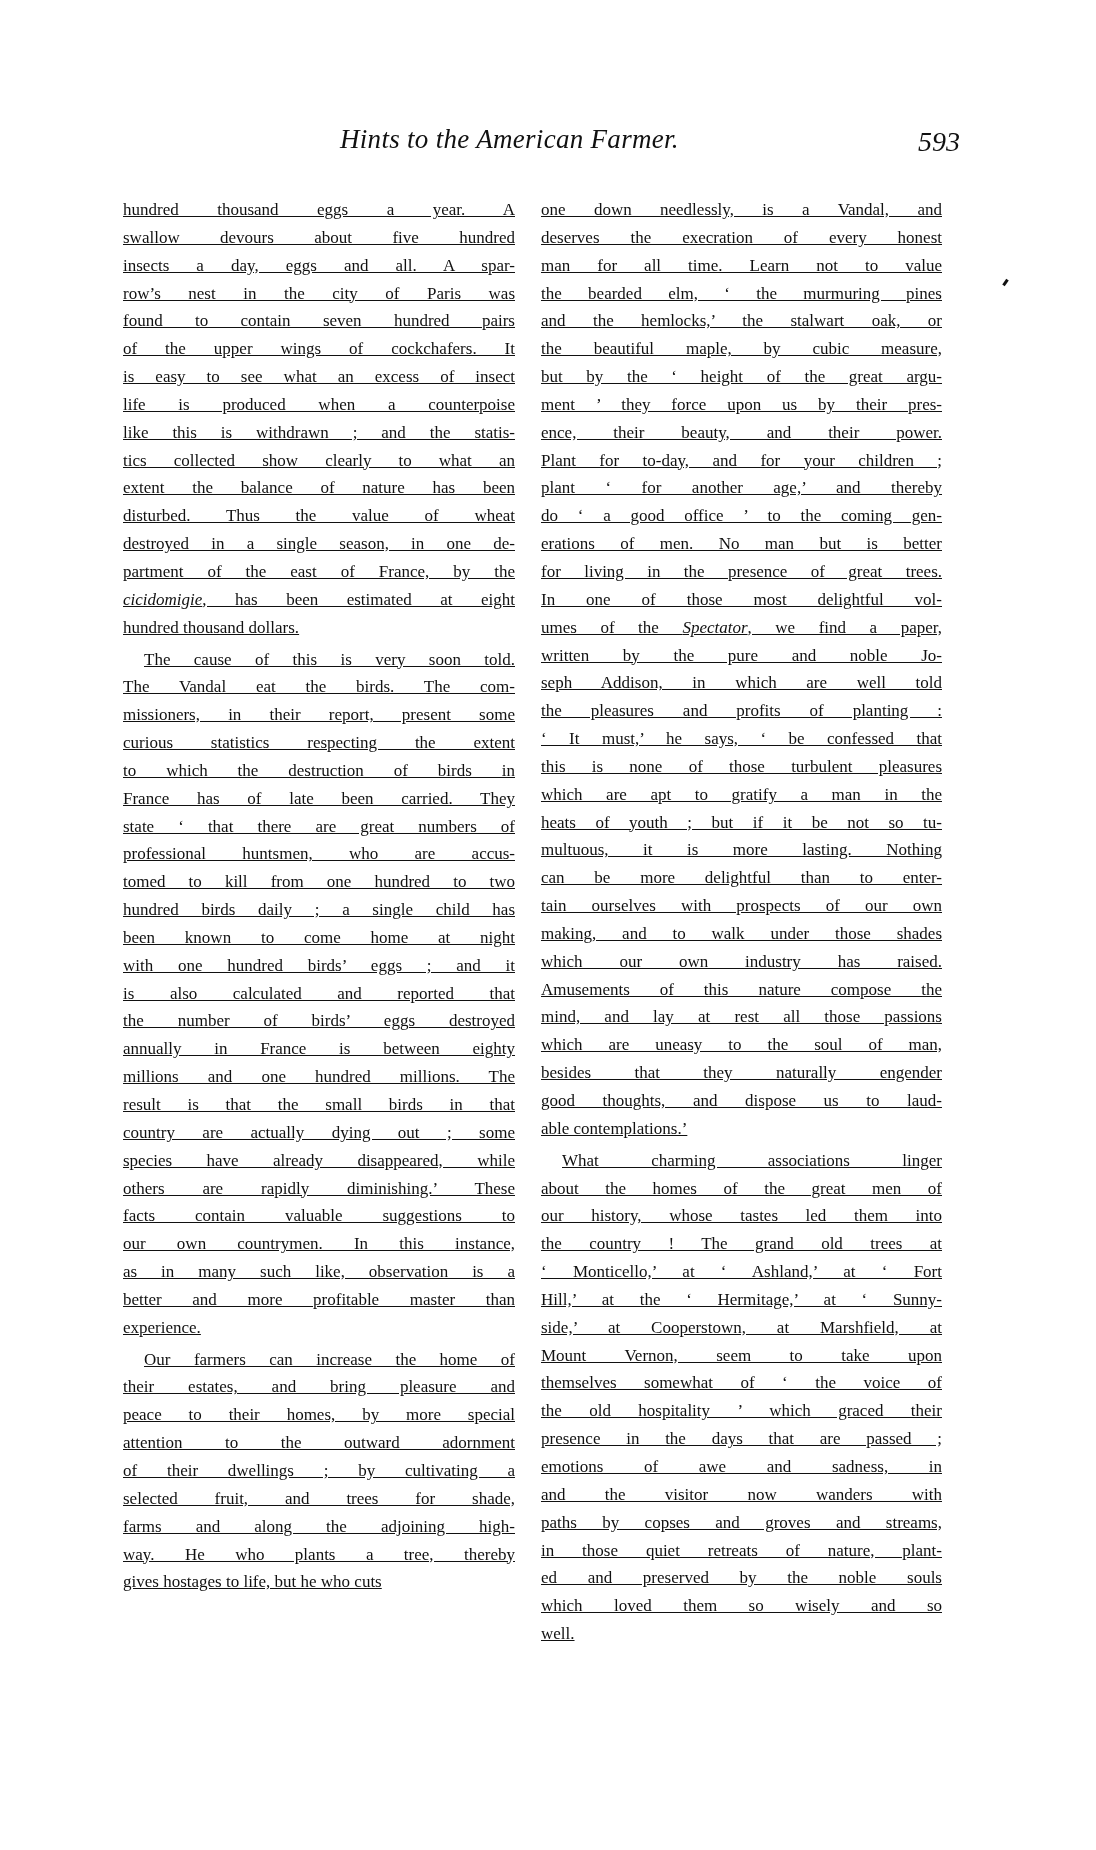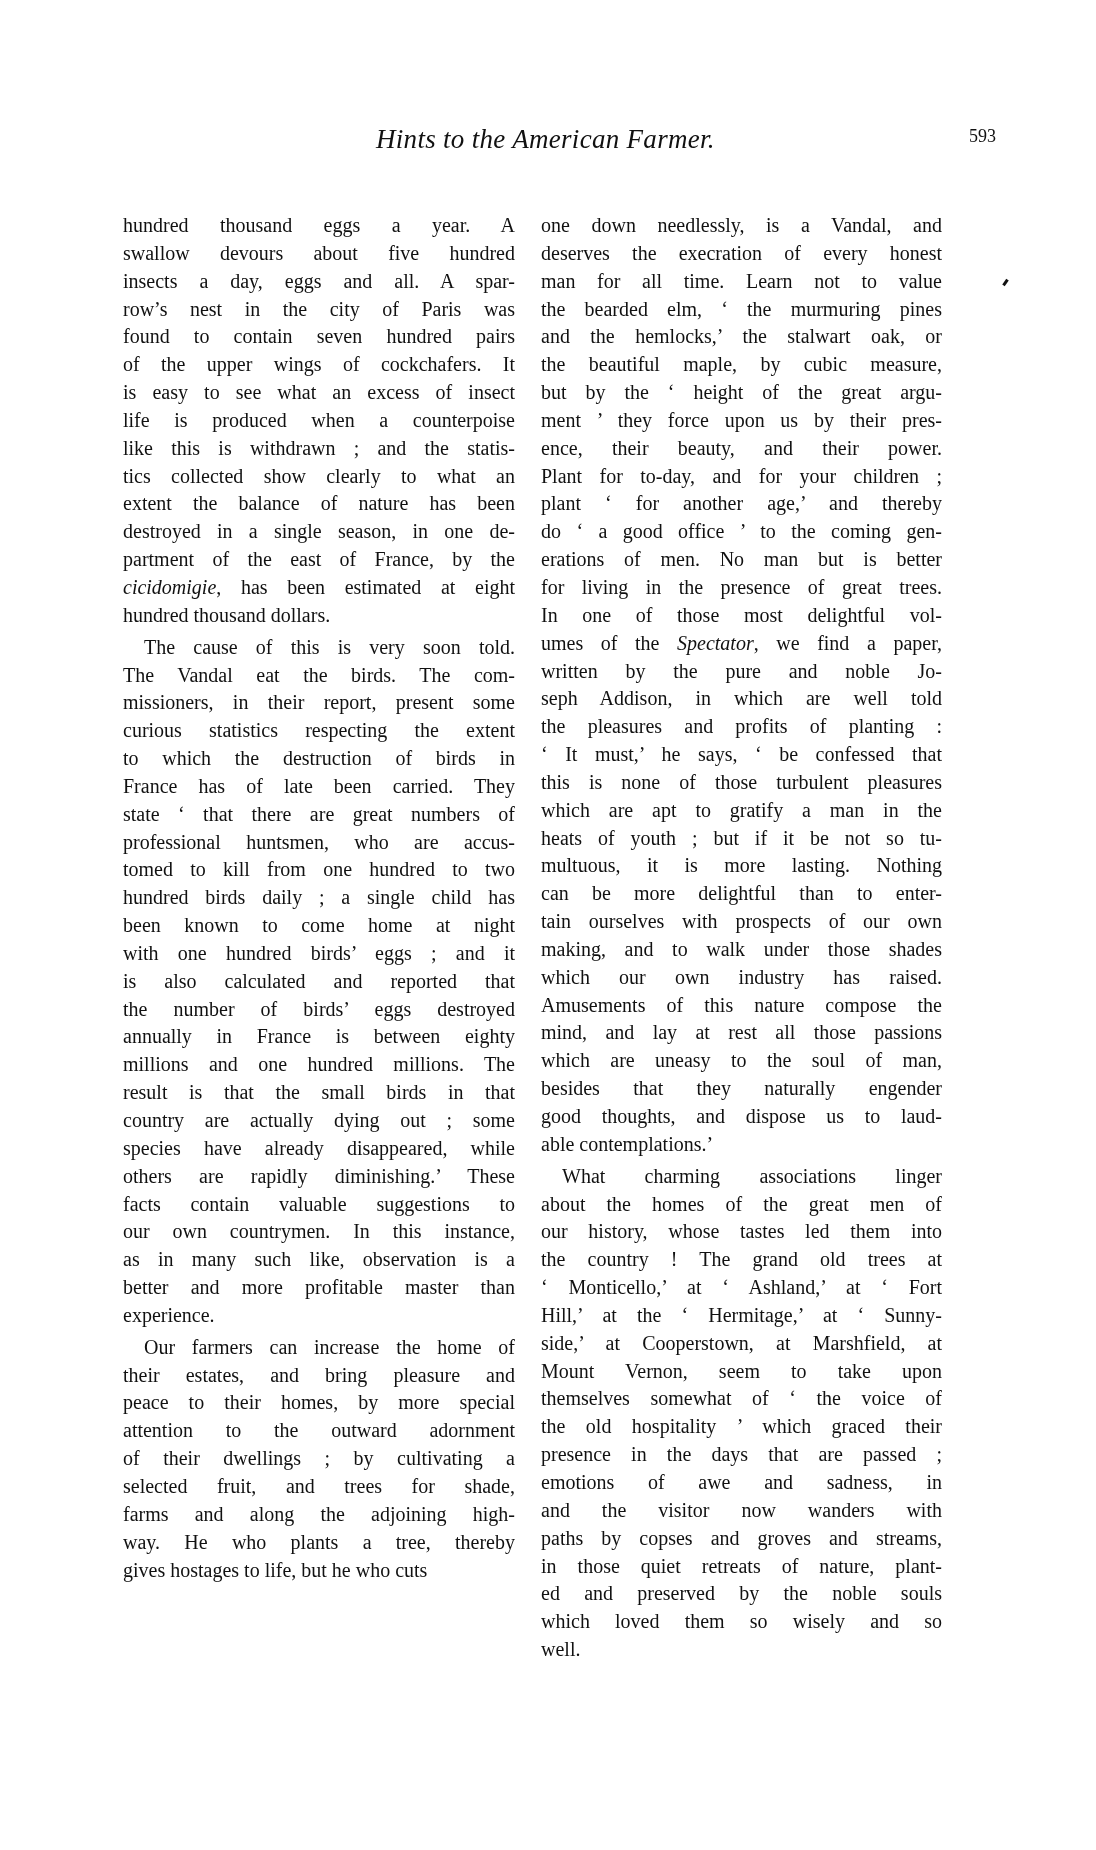--- a/index.html
+++ b/index.html
@@ -20,46 +20,47 @@
       left: 0; top: 0;
       width: 1096px;
       height: 1850px;
     }
     .running-head {
       position: absolute;
       top: 118px;
       left: 340px;
       width: 620px;
       height: 44px;
-      margin-left: 36px;
     }
     .running-title {
       position: absolute;
       left: 0;
       top: 6px;
       font-family: "Liberation Serif", "DejaVu Serif", serif;
       font-style: italic;
       font-size: 27px;
       letter-spacing: 0.3px;
     }
     .page-number {
       position: absolute;
       right: 0;
       top: 8px;
       font-family: "Liberation Serif", "DejaVu Serif", serif;
-      font-size: 18px;
+      font-size: 28px;
+      font-style: italic;
     }
     .column {
       position: absolute;
-      top: 212px;
+      top: 196px;
       font-family: "Liberation Serif", "DejaVu Serif", serif;
-      font-size: 20px;
+      font-size: 17px;
       line-height: 27.85px;
       text-align: justify;
       hyphens: manual;
+      text-decoration: underline;
     }
     .col-left {
       left: 123px;
       width: 392px;
     }
     .col-right {
       left: 541px;
       width: 401px;
     }
     .line {
@@ -107,20 +108,21 @@
         <span class="line">swallow devours about five hundred</span>
         <span class="line">insects a day, eggs and all. A spar-</span>
         <span class="line">row’s nest in the city of Paris was</span>
         <span class="line">found to contain seven hundred pairs</span>
         <span class="line">of the upper wings of cockchafers. It</span>
         <span class="line">is easy to see what an excess of insect</span>
         <span class="line">life is produced when a counterpoise</span>
         <span class="line">like this is withdrawn ; and the statis-</span>
         <span class="line">tics collected show clearly to what an</span>
         <span class="line">extent the balance of nature has been</span>
+        <span class="line">disturbed. Thus the value of wheat</span>
         <span class="line">destroyed in a single season, in one de-</span>
         <span class="line">partment of the east of France, by the</span>
         <span class="line"><i>cicidomigie</i>, has been estimated at eight</span>
         <span class="line last">hundred thousand dollars.</span>
       </div>
       <div class="para-gap"></div>
       <div class="paragraph">
         <span class="line indent">The cause of this is very soon told.</span>
         <span class="line">The Vandal eat the birds. The com-</span>
         <span class="line">missioners, in their report, present some</span>

